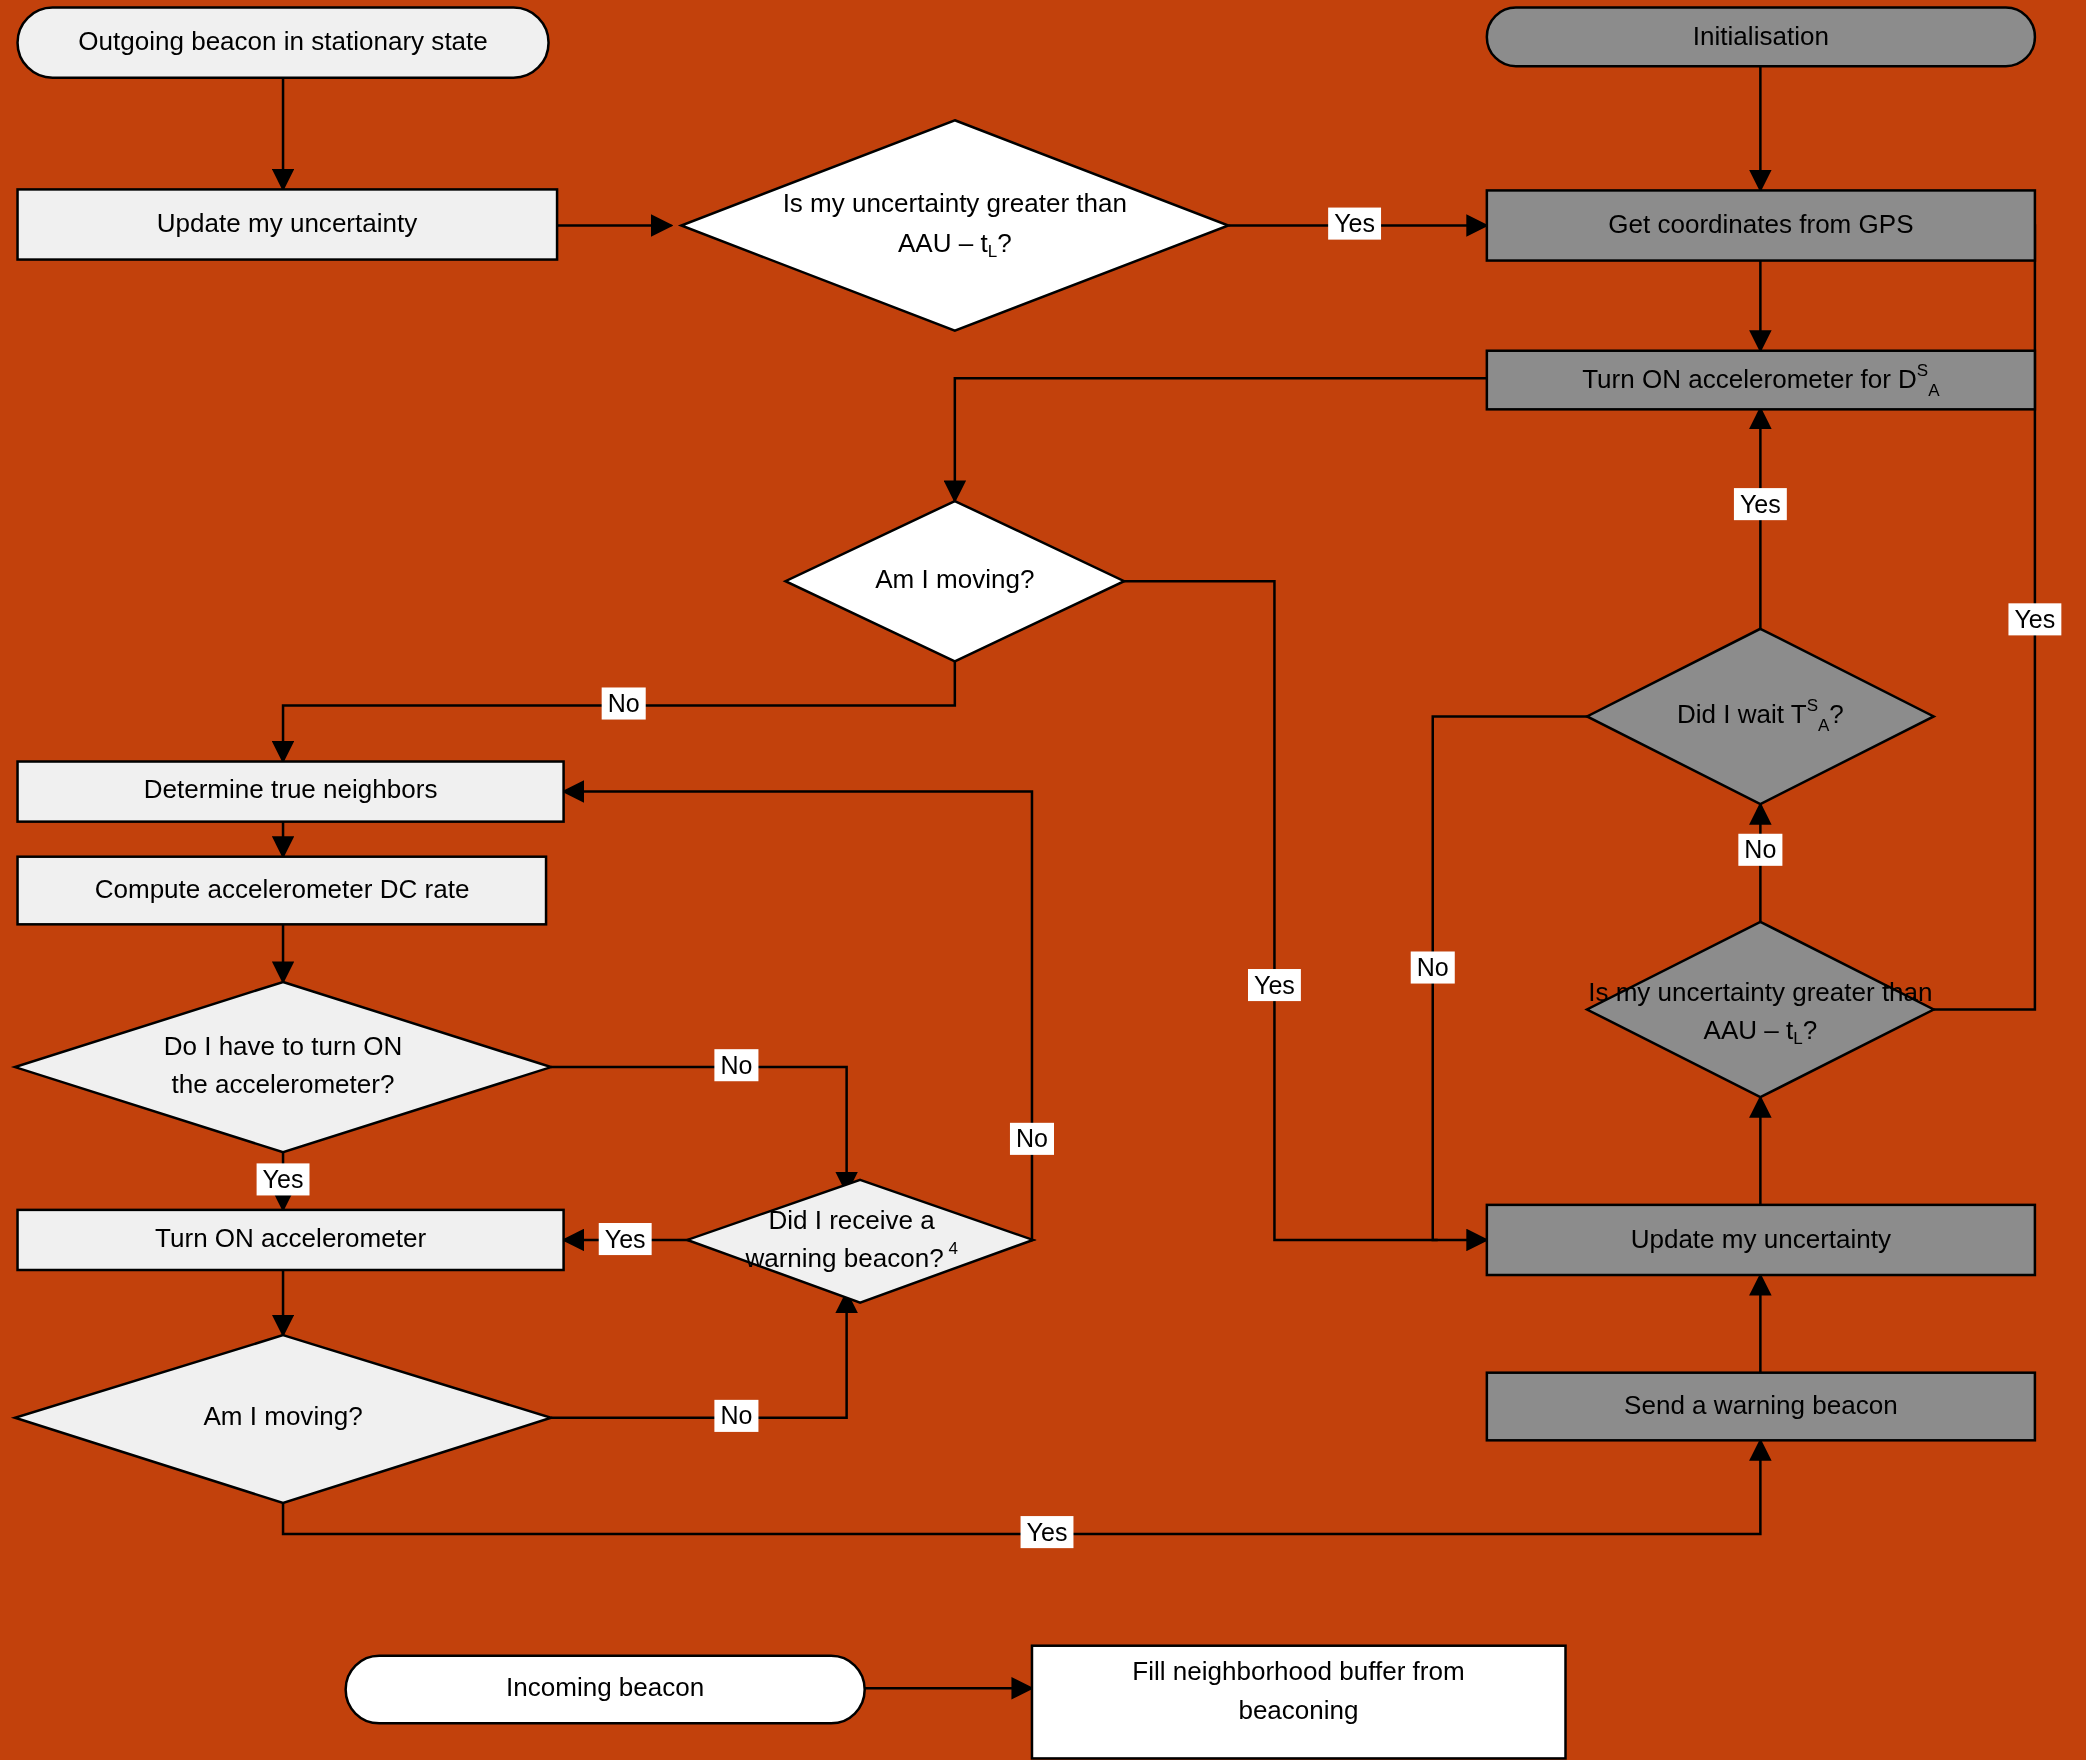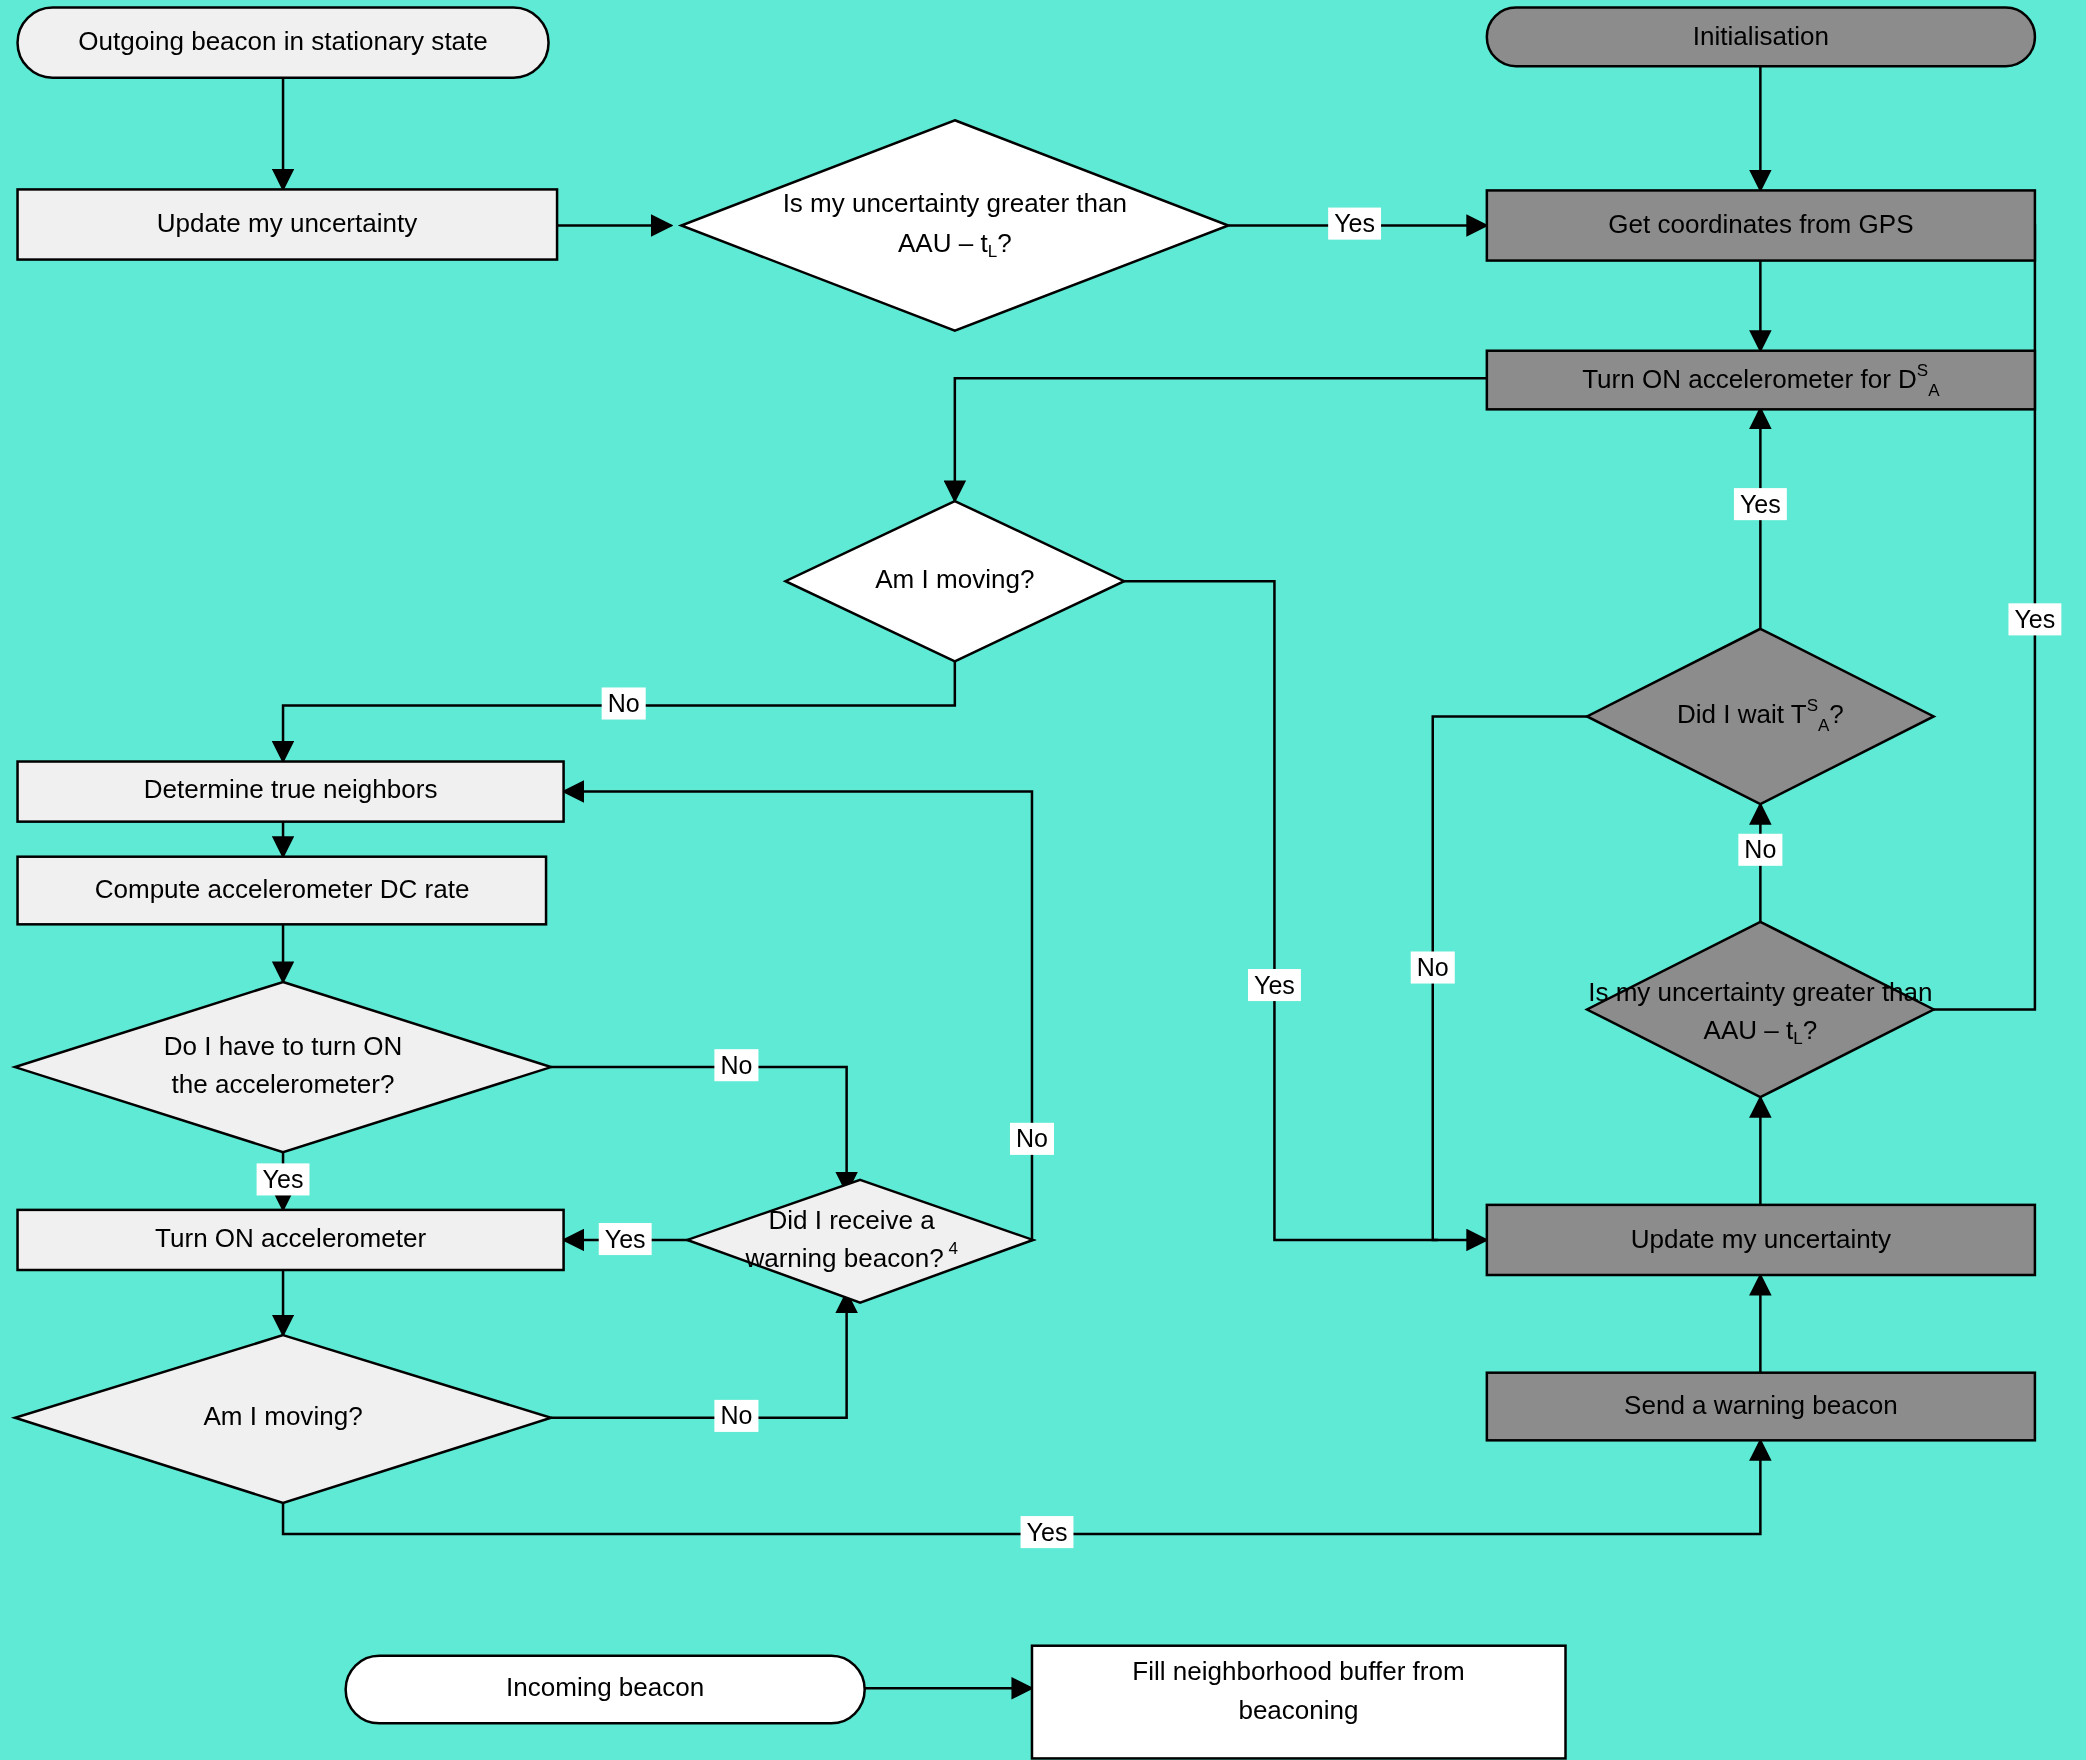--- a/index.html
+++ b/index.html
@@ -1,16 +1,16 @@
 <!DOCTYPE html>
 <html style="font-size:8px"><head>
 <meta charset="utf-8">
 <style>
   html,body{margin:0;padding:0;background:#ffffff;}
-  #stage{position:relative;width:2087px;height:1761px;background:#5eead4;
+  #stage{position:relative;width:2087px;height:1761px;background:#c2410c;
          font-family:"Liberation Sans", sans-serif;}
   svg{display:block;width:2087px;height:1761px;}
   .shape-stroke{stroke:#000000;stroke-width:5;}
   .edge{stroke:#000000;stroke-width:5;fill:none;}
   .lbl{font-family:"Liberation Sans", sans-serif;font-size:50px;fill:#000000;
        text-anchor:middle;dominant-baseline:middle;}
   .nodetext{font-family:"Liberation Sans", sans-serif;font-size:52px;fill:#000000;
        text-anchor:middle;dominant-baseline:middle;}
   .sup{font-size:34px;}
   .sub{font-size:34px;}

